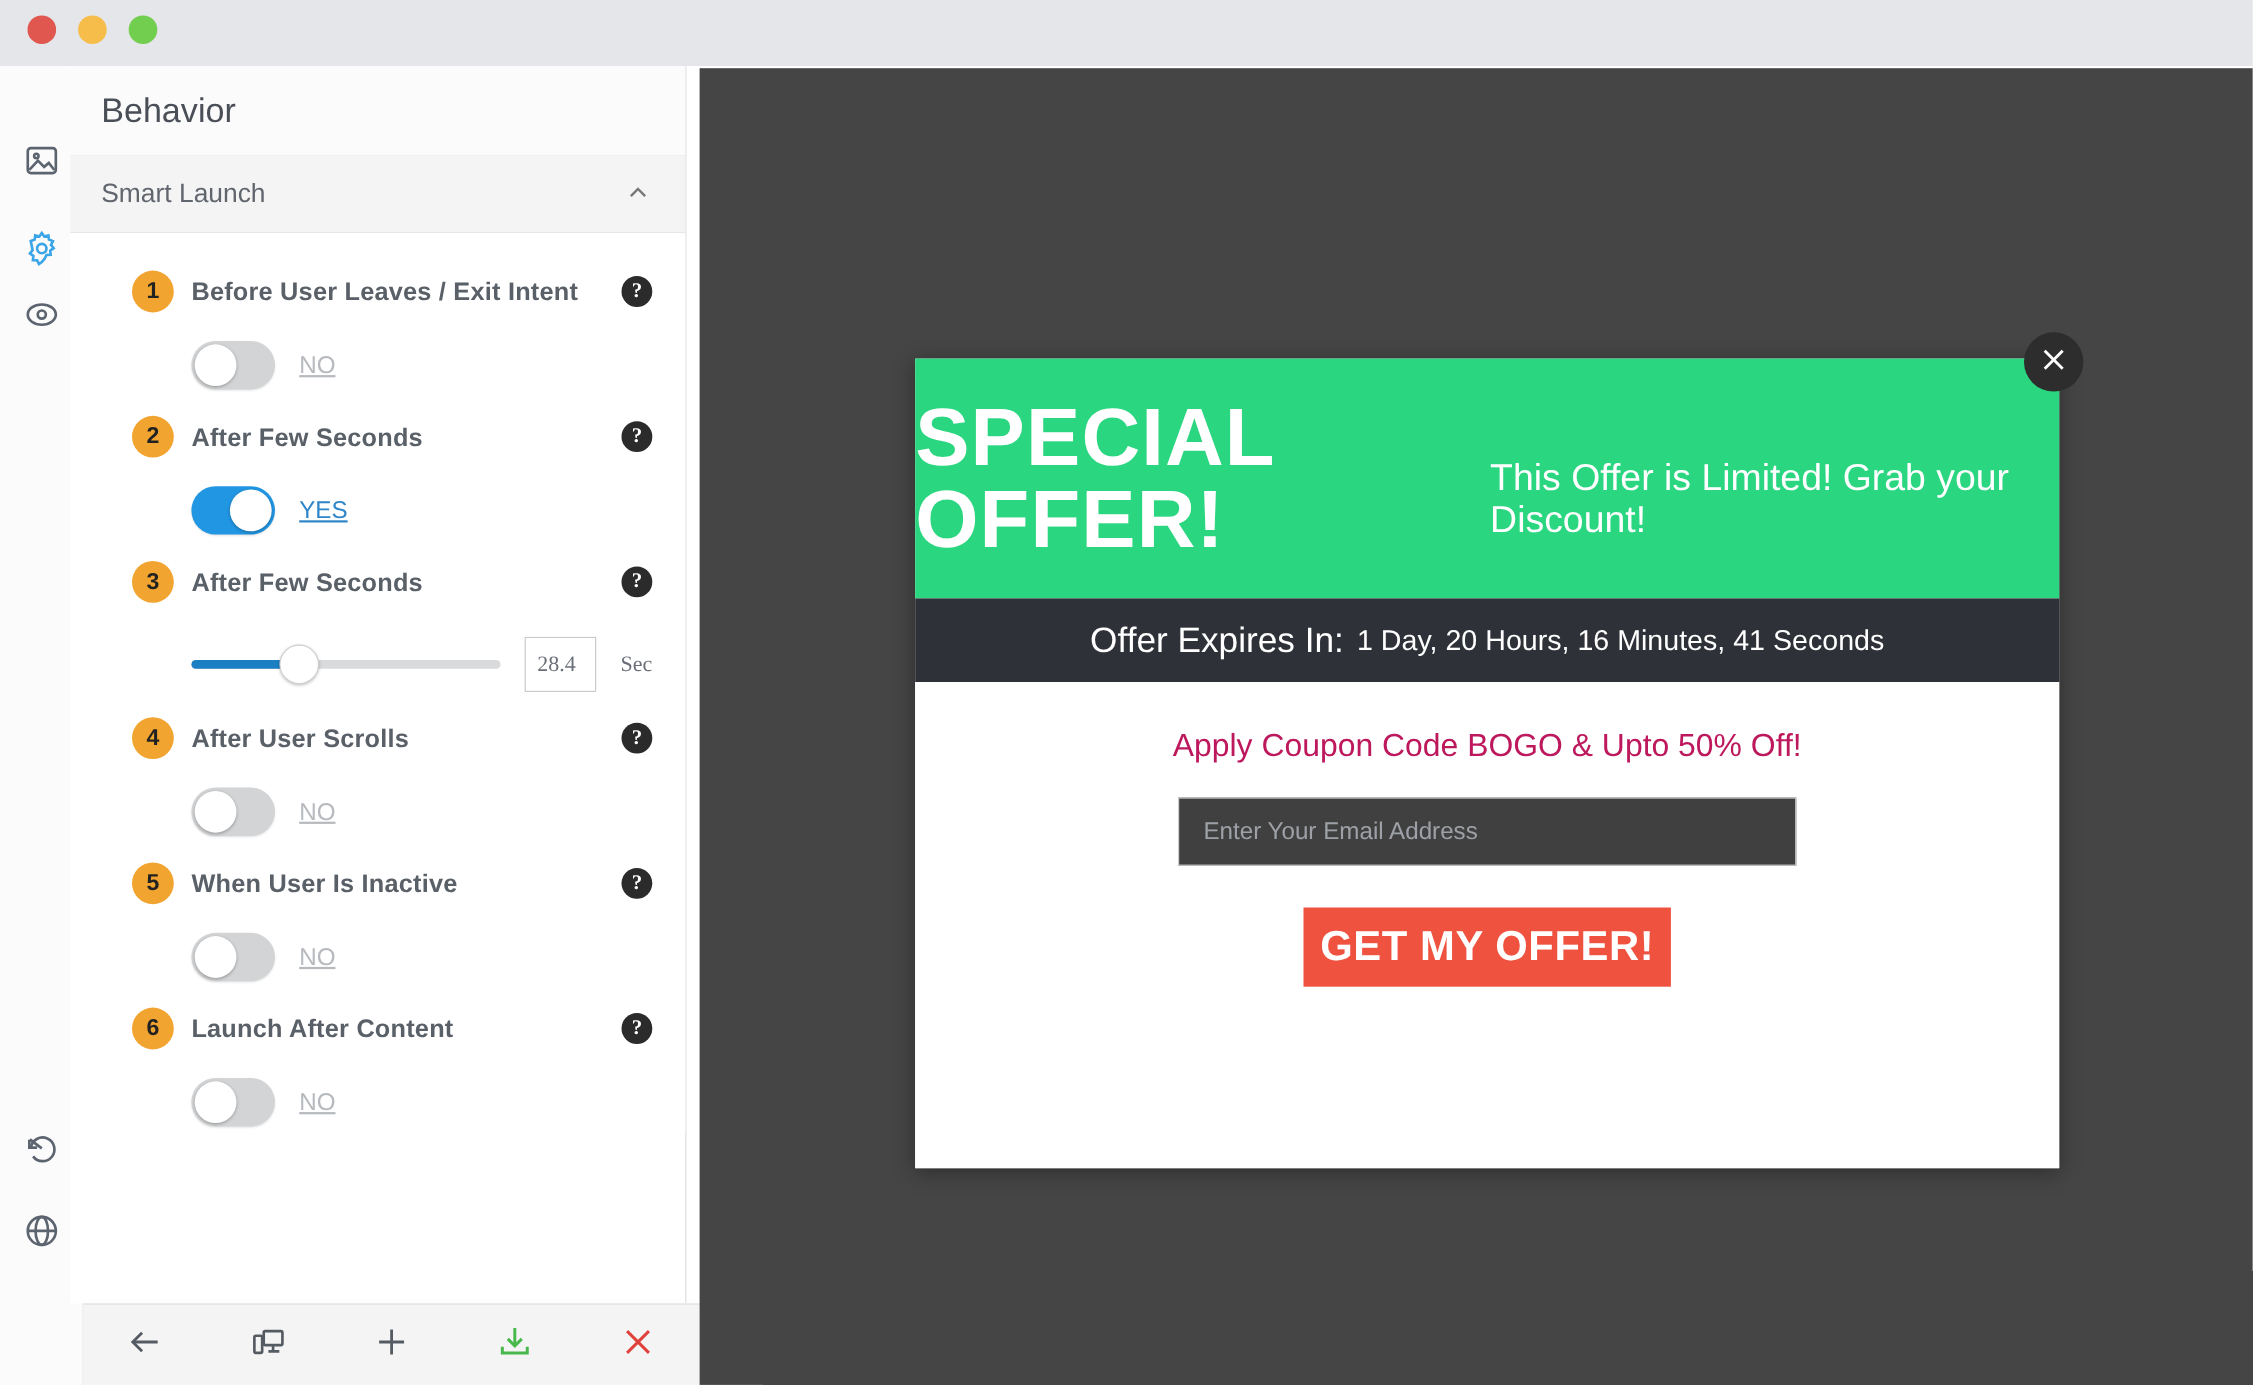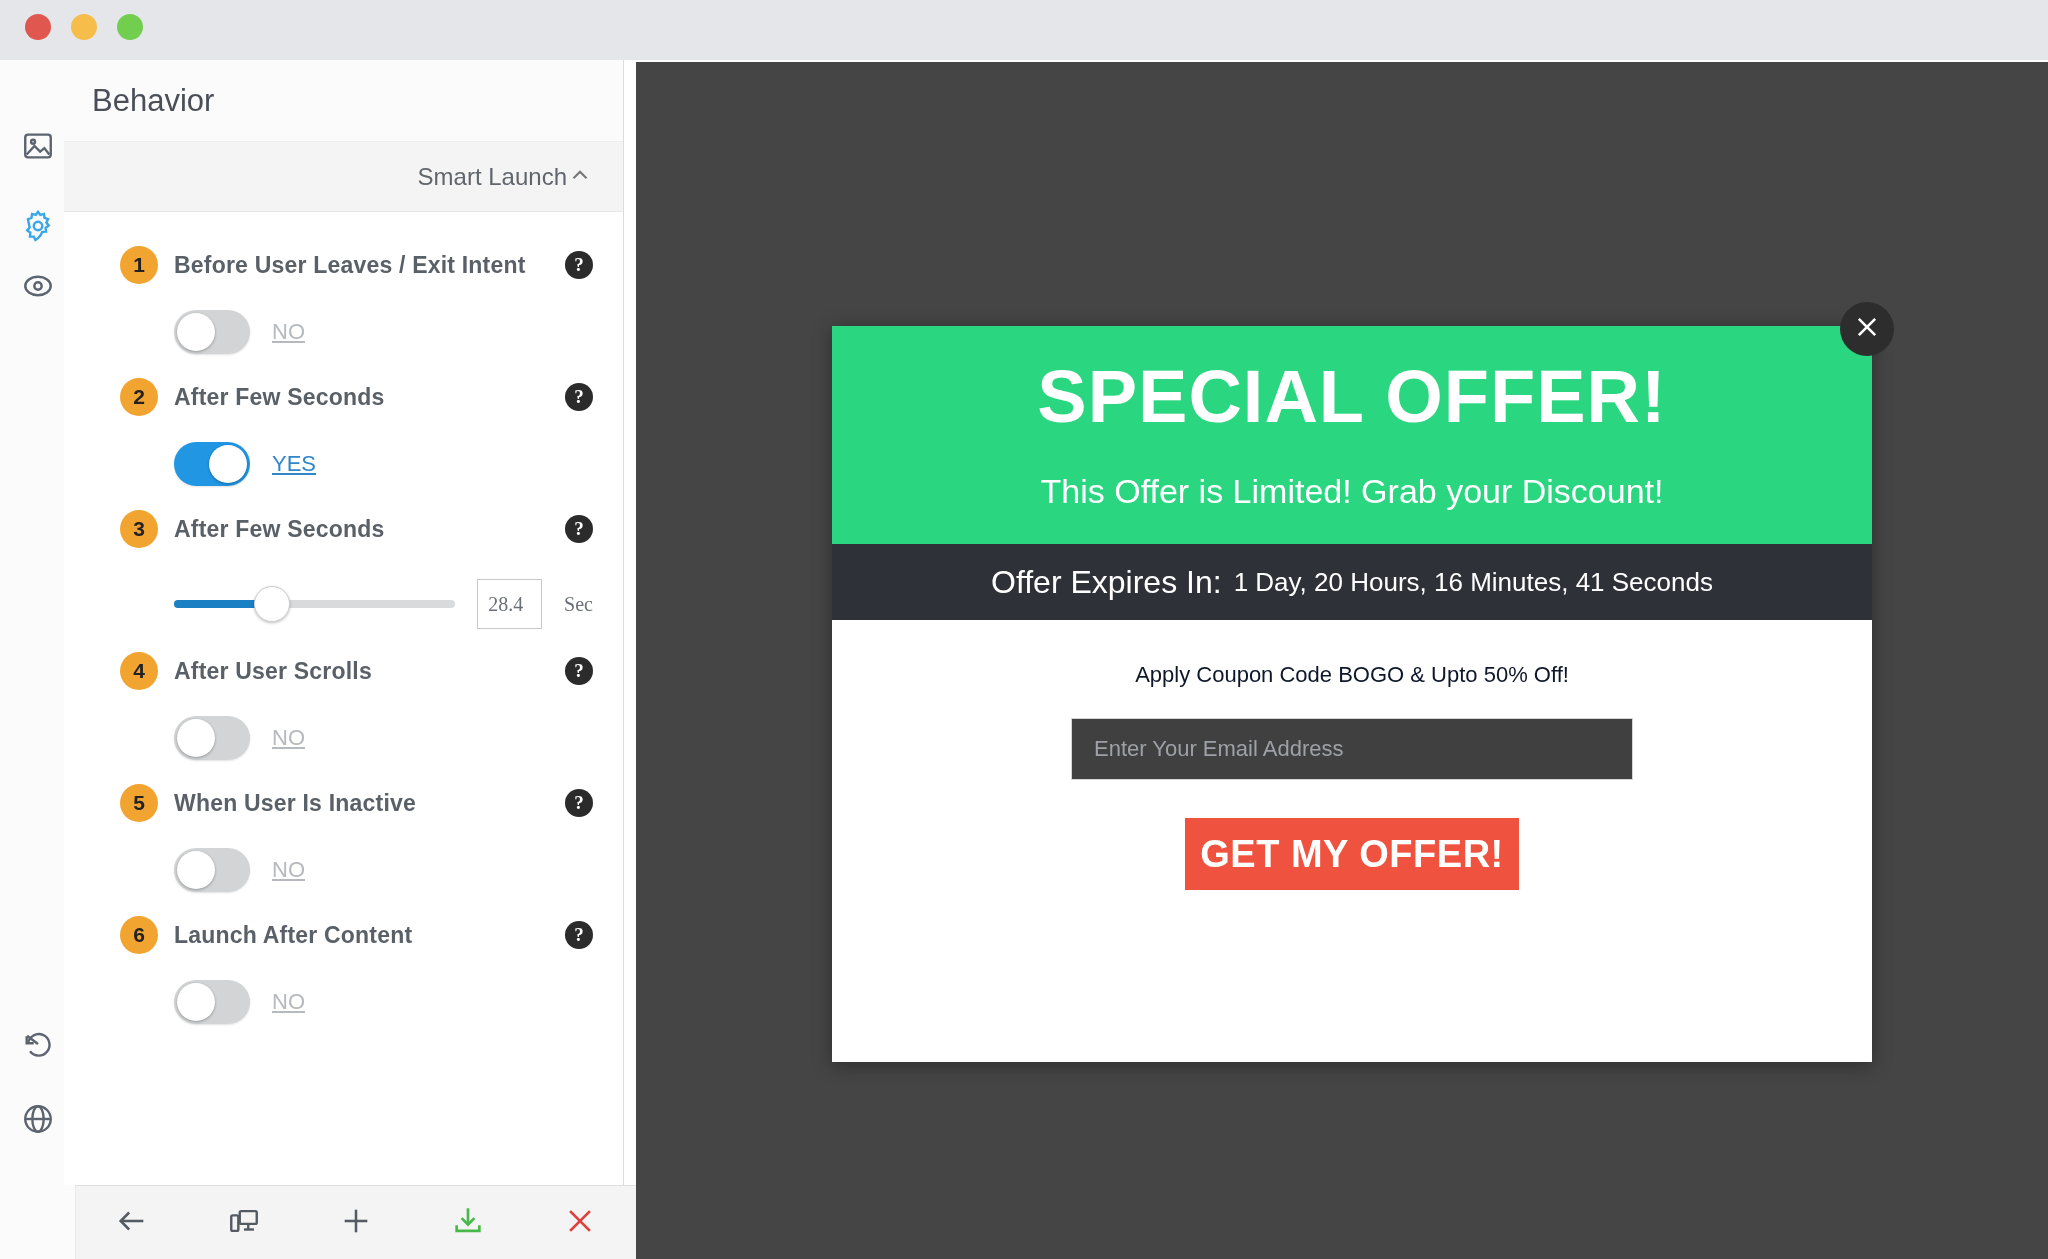--- a/index.html
+++ b/index.html
@@ -39,21 +39,21 @@
   .panel {
     position: absolute; left: 64px; top: 60px; width: 560px; height: 1125px;
     background: #ffffff; border-right: 1px solid #dcdcdc;
   }
   .panel-title {
     height: 82px; display: flex; align-items: center;
     padding-left: 28px; font-size: 31px; color: #4a4f57;
     background: #fbfbfb; border-bottom: 1px solid #ededed;
   }
   .section-head {
-    height: 70px; display: flex; align-items: center; justify-content: flex-end;
+    height: 70px; display: flex; align-items: center; justify-content: space-between;
     padding: 0 30px 0 28px; background: #f4f4f4;
     border-bottom: 1px solid #e6e6e6;
   }
   .section-head .label { font-size: 24px; color: #61666e; }
   .chev { color: #777; font-size: 22px; line-height: 1; }
   .panel-body { background: #fff; padding-top: 30px; }
 
   .row { position: relative; padding: 0 30px 0 110px; margin-bottom: 14px; }
   .row-head { display: flex; align-items: center; justify-content: space-between; height: 46px; }
   .row-label { font-size: 23px; font-weight: bold; color: #5a6068; letter-spacing: .2px; }
@@ -131,38 +131,38 @@
   .popup-close {
     position: absolute; right: -22px; top: -24px;
     width: 54px; height: 54px; border-radius: 50%;
     background: #2d2d2d; color: #fff;
     display: flex; align-items: center; justify-content: center;
     z-index: 5;
   }
   .popup-close svg { width: 28px; height: 28px; }
   .pop-head {
     height: 218px; background: #2ad67f;
-    display: flex; flex-direction: column; align-items: center; justify-content: center;
+    display: flex; flex-direction: row; align-items: center; justify-content: center;
   }
   .pop-title {
     font-size: 74px; font-weight: bold; color: #fff; letter-spacing: 1px;
     line-height: 1;
   }
   .pop-sub { font-size: 34px; color: #fff; margin-top: 38px; }
   .pop-timer {
     height: 76px; background: #2f3138; color: #fff;
     display: flex; align-items: center; justify-content: center; gap: 12px;
   }
   .timer-label { font-size: 32px; }
   .timer-value { font-size: 26px; }
   .pop-body {
     height: 442px; background: #fff; padding: 42px 52px 0;
     display: flex; flex-direction: column; align-items: center;
   }
-  .coupon { font-size: 22px; color: #0f172a; }
+  .coupon { font-size: 29px; color: #be185d; }
   .email-input {
     width: 562px; height: 62px; margin-top: 30px;
     border: 1px solid #d2d4d6; background: #404040;
     display: flex; align-items: center; padding-left: 22px;
     font-size: 22px; color: #9da1a7;
   }
   .cta {
     margin-top: 38px; width: 334px; height: 72px;
     background: #ef5340; color: #fff;
     font-size: 38px; font-weight: bold; letter-spacing: .5px;

